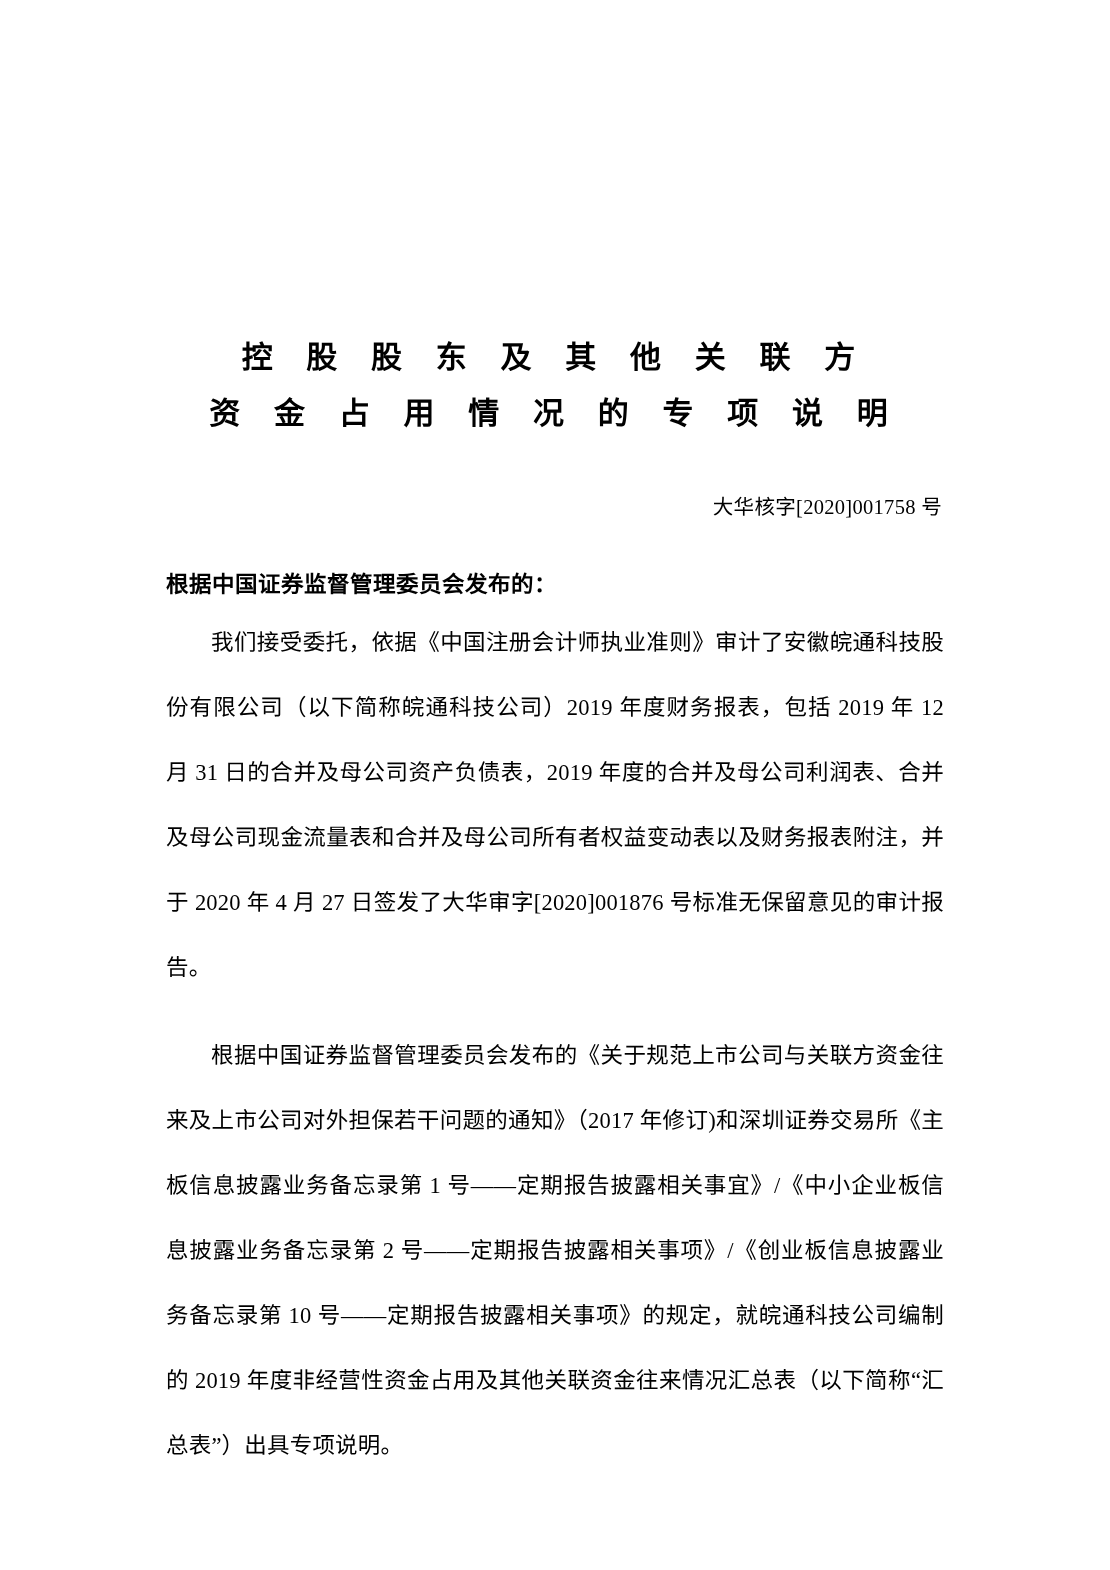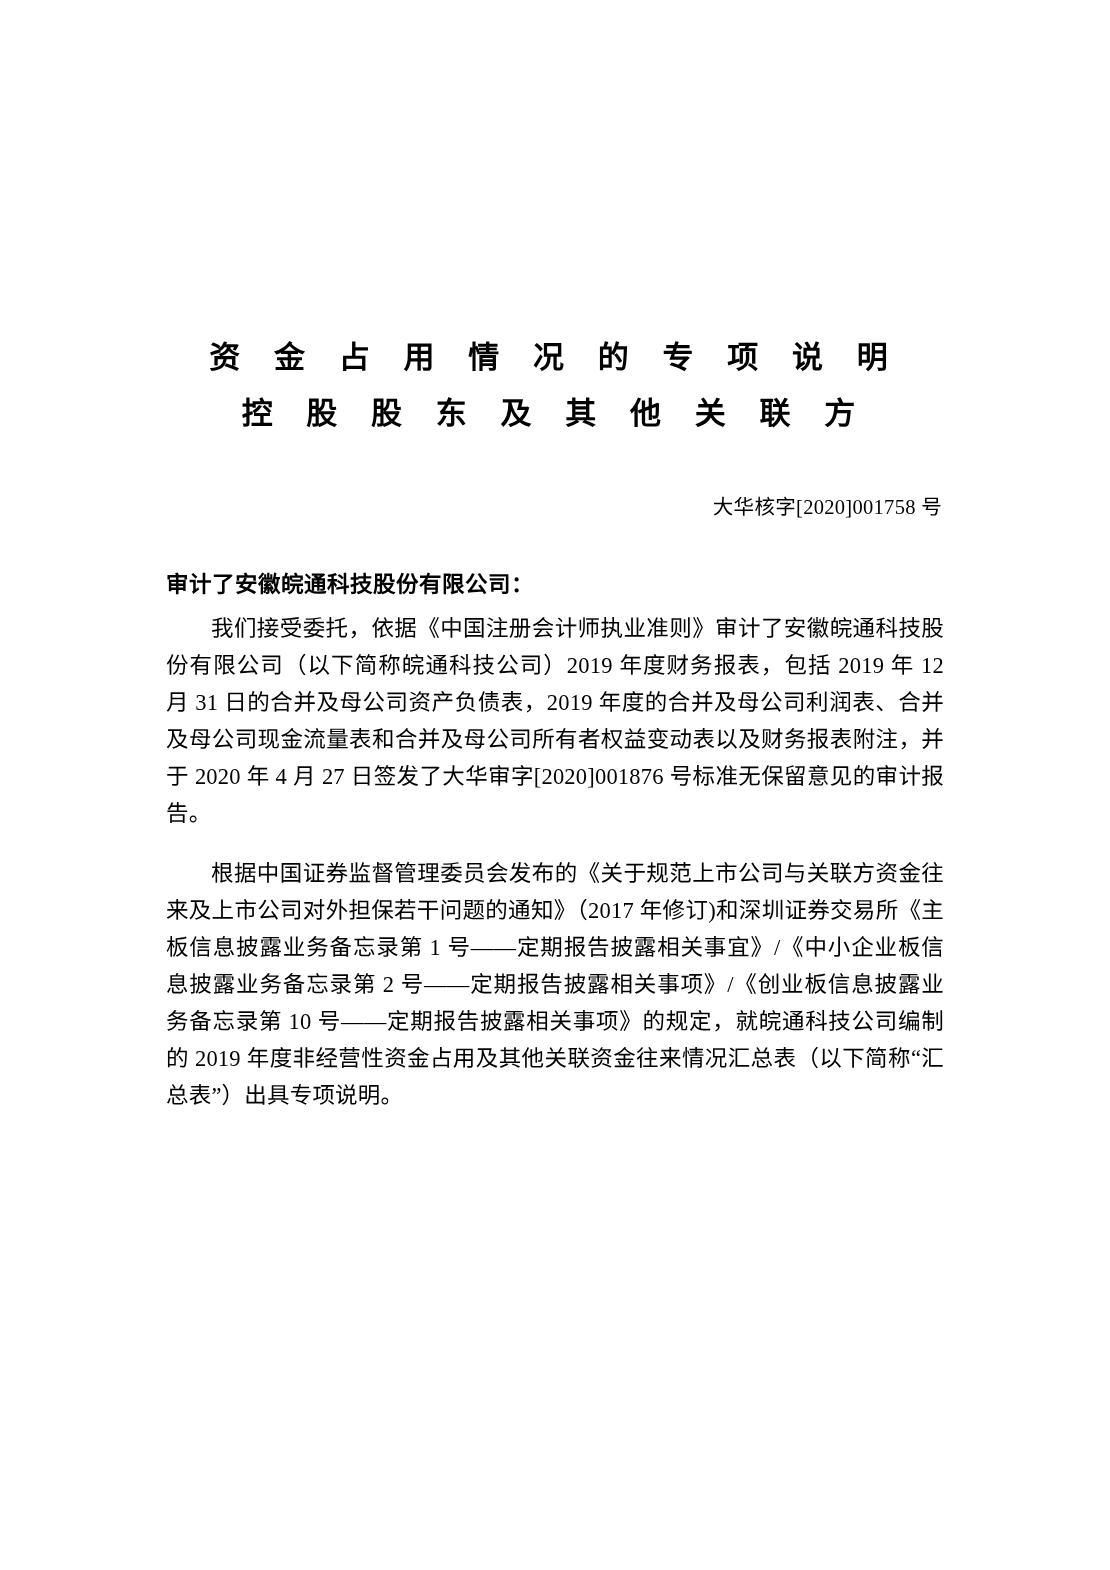--- a/index.html
+++ b/index.html
@@ -51,40 +51,40 @@
   .addressee {
     margin-top: 46px;
     font-weight: bold;
     font-size: 22.5px;
     letter-spacing: 0.5px;
   }
 
   .body-para {
     margin-top: 10px;
     font-size: 22.5px;
-    line-height: 37px;
+    line-height: 65px;
     text-align: justify;
     text-justify: inter-ideograph;
     text-indent: 2em;
     letter-spacing: 0.2px;
   }
   .body-para:first-of-type {
     margin-top: 12px;
   }
 </style>
 </head>
 <body>
 
 <div class="page">
 
   <div class="title-block">
+    <div class="doc-title-line">控 股 股 东 及 其 他 关 联 方</div>
     <div class="doc-title-line">资 金 占 用 情 况 的 专 项 说 明</div>
-    <div class="doc-title-line">控 股 股 东 及 其 他 关 联 方</div>
   </div>
 
   <div class="doc-number">大华核字[2020]001758 号</div>
 
-  <div class="addressee">审计了安徽皖通科技股份有限公司：</div>
+  <div class="addressee">根据中国证券监督管理委员会发布的：</div>
 
   <p class="body-para">我们接受委托，依据《中国注册会计师执业准则》审计了安徽皖通科技股份有限公司（以下简称皖通科技公司）2019 年度财务报表，包括 2019 年 12 月 31 日的合并及母公司资产负债表，2019 年度的合并及母公司利润表、合并及母公司现金流量表和合并及母公司所有者权益变动表以及财务报表附注，并于 2020 年 4 月 27 日签发了大华审字[2020]001876 号标准无保留意见的审计报告。</p>
   <p class="body-para">根据中国证券监督管理委员会发布的《关于规范上市公司与关联方资金往来及上市公司对外担保若干问题的通知》（2017 年修订)和深圳证券交易所《主板信息披露业务备忘录第 1 号——定期报告披露相关事宜》/《中小企业板信息披露业务备忘录第 2 号——定期报告披露相关事项》/《创业板信息披露业务备忘录第 10 号——定期报告披露相关事项》的规定，就皖通科技公司编制的 2019 年度非经营性资金占用及其他关联资金往来情况汇总表（以下简称“汇总表”）出具专项说明。</p>
 
 </div>
 
 </body></html>

